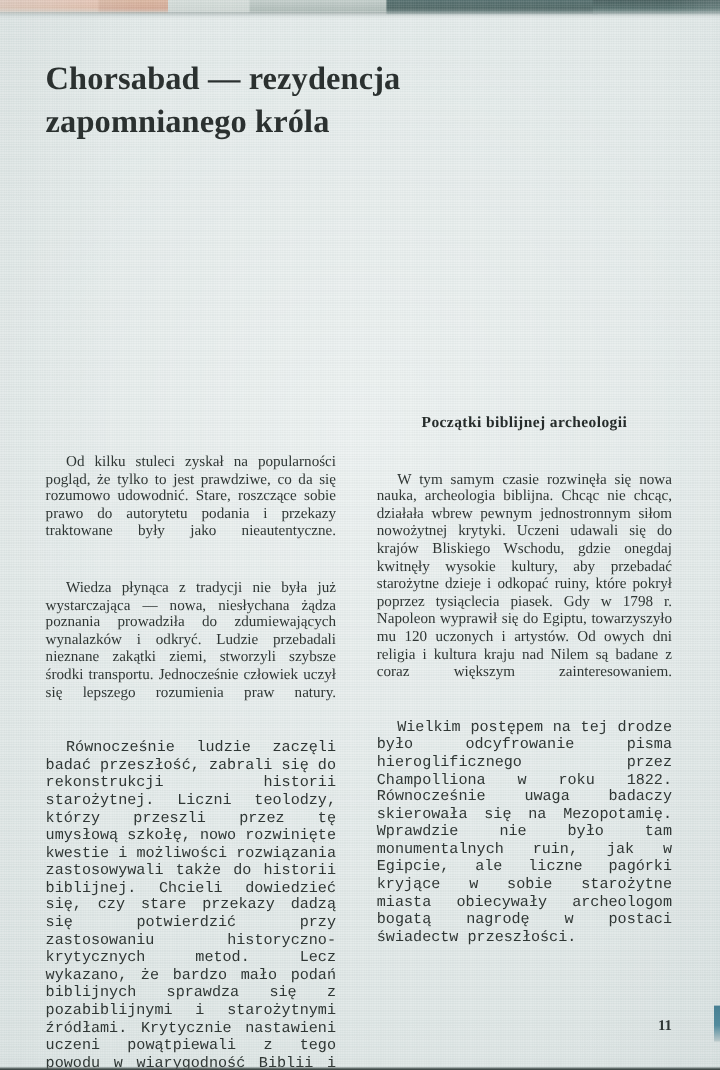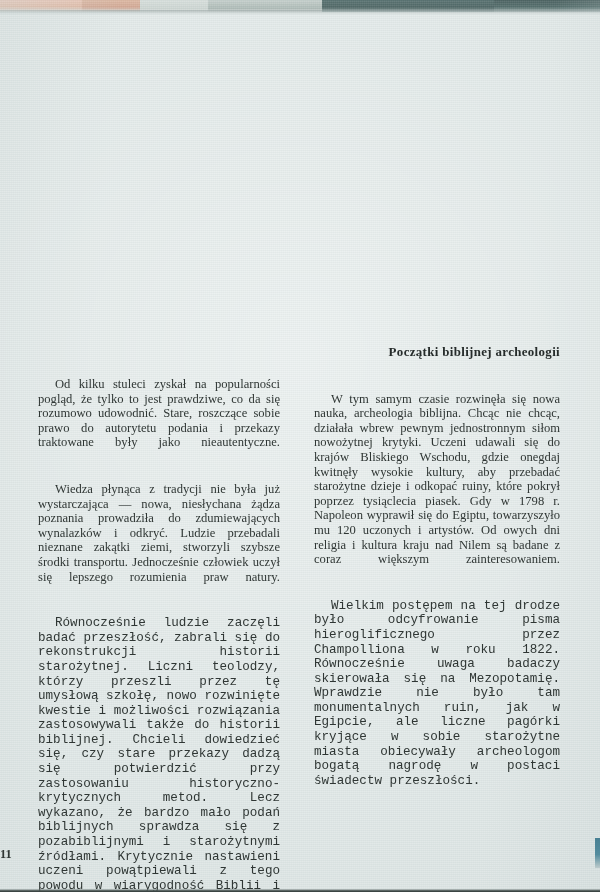--- a/index.html
+++ b/index.html
@@ -144,36 +144,37 @@
     margin: 0;
     text-indent: 17px;
     text-align: justify;
   }
   .para:last-child { }
 
   .section-heading {
     margin: 0 0 16px 0;
     font-size: 12.9px;
     font-weight: bold;
-    text-align: right;
+    text-align: center;
     text-indent: 0;
     letter-spacing: 0.35px;
     color: #262c2b;
   }
   .section-heading.spaced-top { margin-top: 21px; }
 
   
   .para { text-align-last: justify; margin-top: 32px; }
   .para.ragged-last { text-align-last: left; font-family: Liberation Mono, monospace; }
 
   #page-number {
     position: absolute;
     left: 0;
     top: 847px;
     width: 560px;
+    text-align: right;
     font-size: 12.4px;
     font-weight: bold;
     color: #2f3634;
   }
 </style>
 </head>
 <body>
 
 <div id="page-scan">
 
@@ -185,20 +186,24 @@
     <div class="band band-teal"></div>
     <div class="band band-teal2"></div>
   </div>
   <div id="prev-page-shadow"></div>
 
   <div id="paper-texture"></div>
   <div id="paper-noise"></div>
 
   <div id="content">
 
+    <h1 id="page-title">
+      <span class="tline">Chorsabad — rezydencja</span>
+      <span class="tline">zapomnianego króla</span>
+    </h1>
 
     <div id="columns">
 
       <div class="column" id="column-left">
         <p class="para">Od kilku stuleci zyskał na popularności pogląd, że tylko to jest prawdziwe, co da się rozumowo udowodnić. Stare, roszczące sobie prawo do autorytetu podania i przekazy traktowane były jako nieautentyczne.</p>
         <p class="para">Wiedza płynąca z tradycji nie była już wystarczająca — nowa, niesłychana żądza poznania prowadziła do zdumiewających wynalazków i odkryć. Ludzie przebadali nieznane zakątki ziemi, stworzyli szybsze środki transportu. Jednocześnie człowiek uczył się lepszego rozumienia praw natury.</p>
         <p class="para ragged-last">Równocześnie ludzie zaczęli badać przeszłość, zabrali się do rekonstrukcji historii starożytnej. Liczni teolodzy, którzy przeszli przez tę umysłową szkołę, nowo rozwinięte kwestie i możliwości rozwiązania zastosowywali także do historii biblijnej. Chcieli dowiedzieć się, czy stare przekazy dadzą się potwierdzić przy zastosowaniu historyczno-krytycznych metod. Lecz wykazano, że bardzo mało podań biblijnych sprawdza się z pozabiblijnymi i starożytnymi źródłami. Krytycznie nastawieni uczeni powątpiewali z tego powodu w wiarygodność Biblii i skłaniali się do tego, aby uznać Pismo Święte za zbiór sag, mitów i legend.</p>
       </div>
 
       <div class="column" id="column-right">

